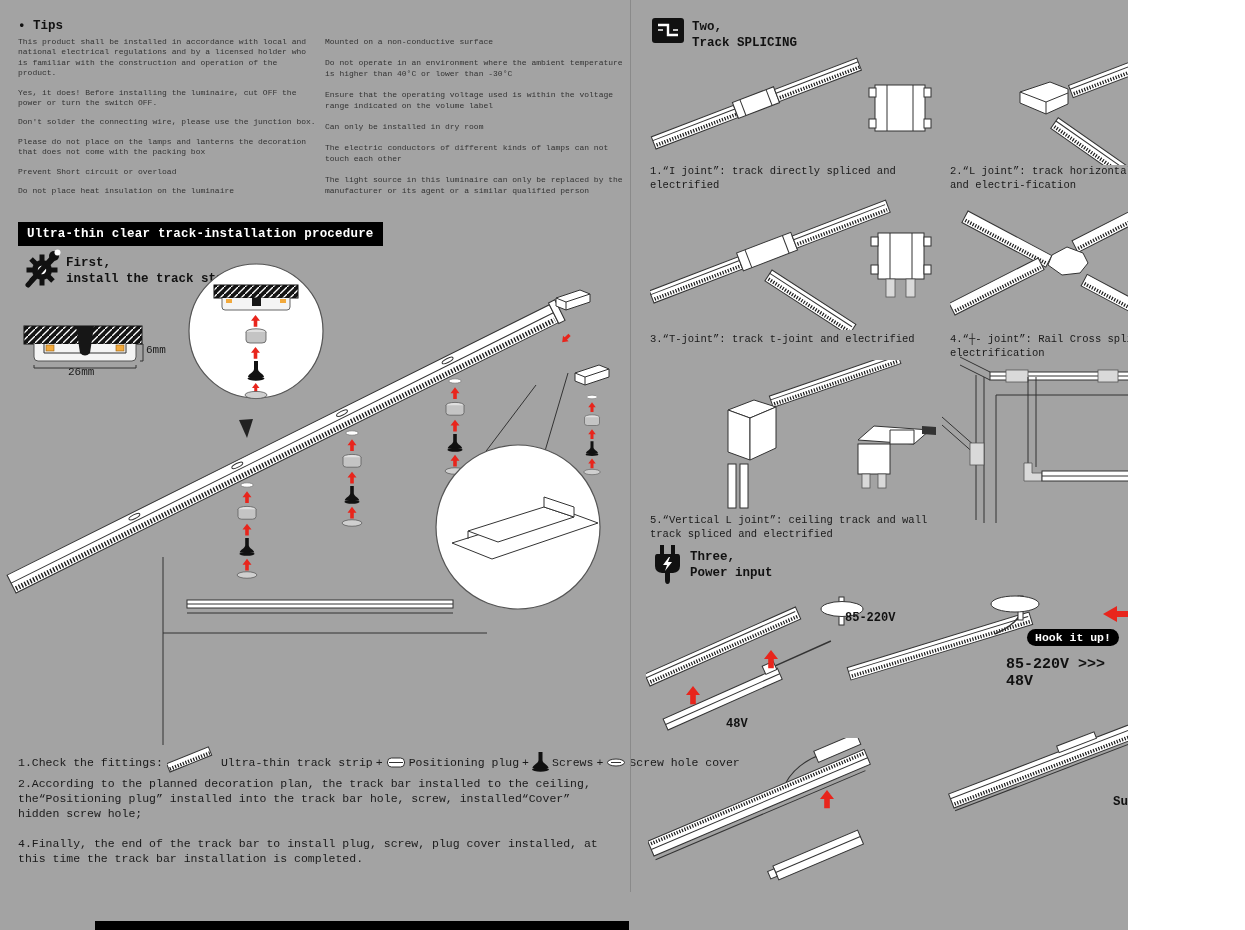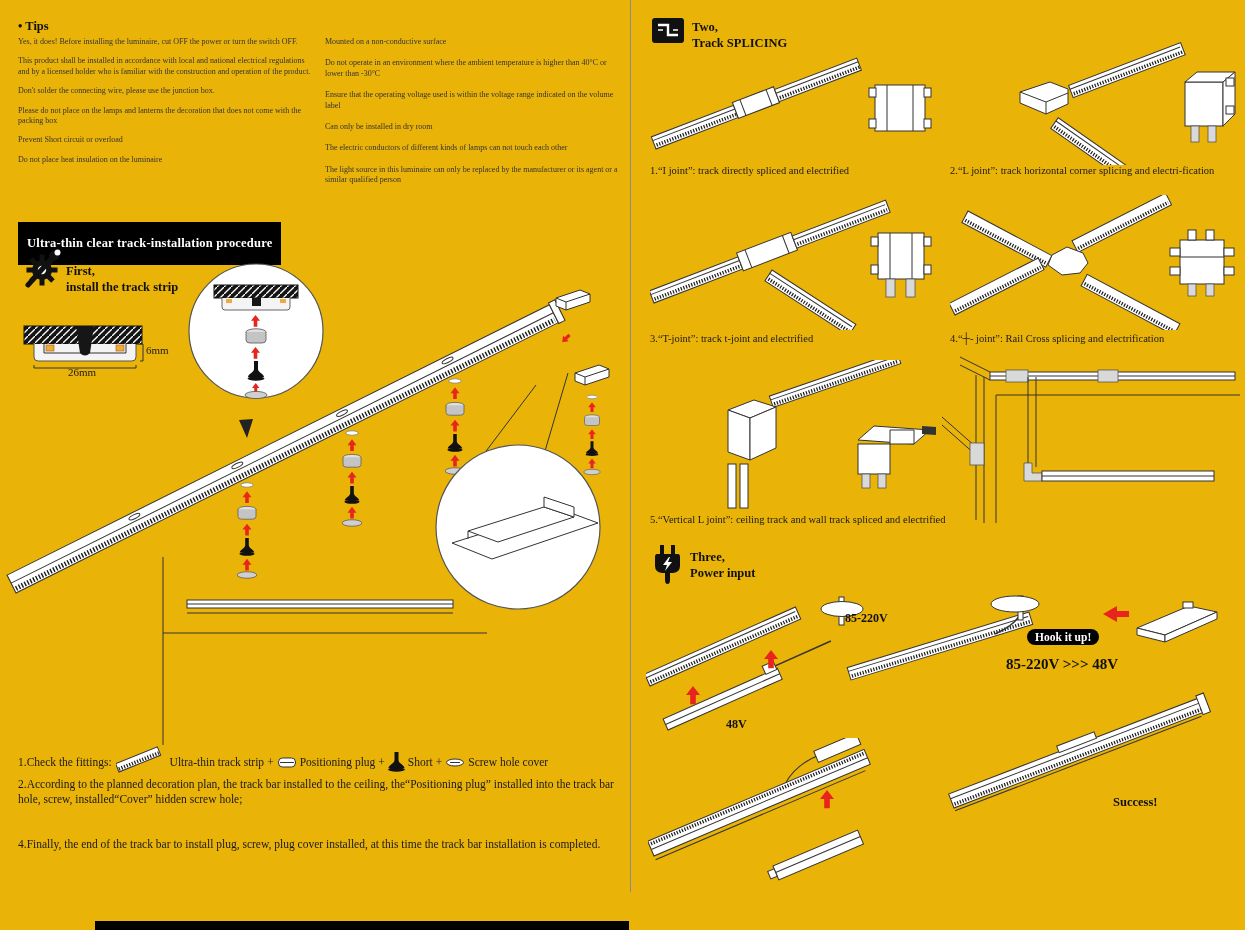--- a/index.html
+++ b/index.html
@@ -1,24 +1,24 @@
 <!DOCTYPE html>
 <html><head>
 <meta charset="utf-8">
 <style>
   *{margin:0;padding:0;box-sizing:border-box}
   html,body{background:#fff}
-  .page{position:relative;width:1245px;height:930px;background:#eab308;overflow:hidden;
-        font-family:Liberation Serif, serif;color:#1a1a1a}
+  .page{position:relative;width:1128px;height:930px;background:#a3a3a3;overflow:hidden;
+        font-family:Liberation Mono, monospace;color:#1a1a1a}
   .abs{position:absolute}
   .tips-title{font-size:12.5px;font-weight:bold;color:#111}
   .tip-col{width:298px;font-size:8px;line-height:1.3;color:#333}
   .tip-col p{margin-bottom:9px}
   .tip-col.rgt p{margin-bottom:11px}
-  .banner{background:#000;color:#fff;font-weight:bold;font-size:12.5px;padding:14px 9px;display:inline-block;letter-spacing:.2px}
+  .banner{background:#000;color:#fff;font-weight:bold;font-size:12.5px;padding:5px 9px;display:inline-block;letter-spacing:.2px}
   .h2{font-size:12.5px;font-weight:bold;line-height:1.3;color:#111}
   .cap{font-size:10.5px;line-height:1.35;color:#1a1a1a}
   .para{font-size:11.5px;line-height:1.3;color:#1a1a1a}
   .dim{font-size:11px;color:#1a1a1a}
   .blbl{font-size:12px;font-weight:bold;color:#111}
   .badge{background:#000;color:#fff;font-weight:bold;font-size:11.5px;padding:2px 8px;border-radius:9px;display:inline-block}
   .fit-row{display:flex;align-items:center;gap:3px;font-size:11.5px;white-space:nowrap;color:#1a1a1a}
   .fit-row .gap{margin:0 1px}
   .divider{position:absolute;left:630px;top:0;width:1px;height:892px;background:#8a8a8a}
   .bottom-bar{position:absolute;left:95px;top:921px;width:534px;height:9px;background:#000}
@@ -69,22 +69,22 @@
         <use href="#screw-blk" x="0" y="59"></use>
         <use href="#arrow-up" x="-5" y="82"></use>
         <use href="#cover-gray" x="0" y="100"></use>
       </g>
     </defs>
   </svg>
 
   <div>
     <div class="abs tips-title" style="left:18px;top:19px">• Tips</div>
     <div class="abs tip-col" style="left:18px;top:37px">
+      <p>This product shall be installed in accordance with local and national electrical regulations and by a licensed holder who is familiar with the construction and operation of the product.</p>
       <p>Yes, it does! Before installing the luminaire, cut OFF the power or turn the switch OFF.</p>
-      <p>This product shall be installed in accordance with local and national electrical regulations and by a licensed holder who is familiar with the construction and operation of the product.</p>
       <p>Don't solder the connecting wire, please use the junction box.</p>
       <p>Please do not place on the lamps and lanterns the decoration that does not come with the packing box</p>
       <p>Prevent Short circuit or overload</p>
       <p>Do not place heat insulation on the luminaire</p>
     </div>
     <div class="abs tip-col rgt" style="left:325px;top:37px">
       <p>Mounted on a non-conductive surface</p>
       <p>Do not operate in an environment where the ambient temperature is higher than 40°C or lower than -30°C</p>
       <p>Ensure that the operating voltage used is within the voltage range indicated on the volume label</p>
       <p>Can only be installed in dry room</p>
@@ -105,21 +105,21 @@
       <rect x="19.5" y="6.5" width="5" height="6.5" transform="rotate(180 22 22)"></rect>
       <rect x="19.5" y="6.5" width="5" height="6.5" transform="rotate(225 22 22)"></rect>
       <rect x="19.5" y="6.5" width="5" height="6.5" transform="rotate(270 22 22)"></rect>
       <rect x="19.5" y="6.5" width="5" height="6.5" transform="rotate(315 22 22)"></rect>
     </g>
     <circle cx="22" cy="22" r="4.2" fill="#fff"></circle>
     <line x1="8" y1="37" x2="33" y2="9" stroke="#111" stroke-width="5" stroke-linecap="round"></line>
     <circle cx="34" cy="8" r="5" fill="#111"></circle>
     <circle cx="37.5" cy="4.5" r="3" fill="#fff"></circle>
   </svg>
-  <div class="abs h2" style="left:66px;top:263px">
+  <div class="abs h2" style="left:66px;top:255px">
     <div>First,</div>
     <div>install the track strip</div>
   </div>
 
   <svg class="abs" style="left:0;top:245px" width="630" height="505" viewBox="0 0 630 505">
 
     <g>
       <rect x="24" y="81" width="118" height="18" fill="url(#hatchp)" stroke="#111"></rect>
       <path d="M34 99 L34 112 Q34 116 38 116 L132 116 Q136 116 136 112 L136 99" fill="#f4f4f4" stroke="#555" stroke-width="1"></path>
       <path class="ln" d="M44 99 L44 108 L126 108 L126 99"></path>
@@ -199,21 +199,21 @@
     <span>+</span>
     <svg width="20" height="13" viewBox="0 0 20 13">
       <rect x="1.5" y="2" width="17" height="9" rx="4" class="bx" stroke-width="1.2"></rect>
       <line class="ln" x1="3" y1="6.5" x2="17" y2="6.5"></line>
     </svg>
     <span>Positioning plug</span>
     <span>+</span>
     <svg width="17" height="22" viewBox="0 0 17 22">
       <use href="#screw-blk" transform="translate(8.5,1)"></use>
     </svg>
-    <span>Short</span>
+    <span>Screws</span>
     <span>+</span>
     <svg width="20" height="11" viewBox="0 0 20 11">
       <ellipse cx="10" cy="5.5" rx="8.5" ry="3.5" class="bx" stroke-width="1.1"></ellipse>
       <line class="ln" x1="5" y1="5.5" x2="15" y2="5.5"></line>
     </svg>
     <span>Screw hole cover</span>
   </div>
 
   <p class="abs para" style="left:18px;top:777px;width:598px">2.According to the planned decoration plan, the track bar installed to the ceiling, the“Positioning plug” installed into the track bar hole, screw, installed“Cover” hidden screw hole;</p>
   <p class="abs para" style="left:18px;top:837px;width:600px">4.Finally, the end of the track bar to install plug, screw, plug cover installed, at this time the track bar installation is completed.</p>

